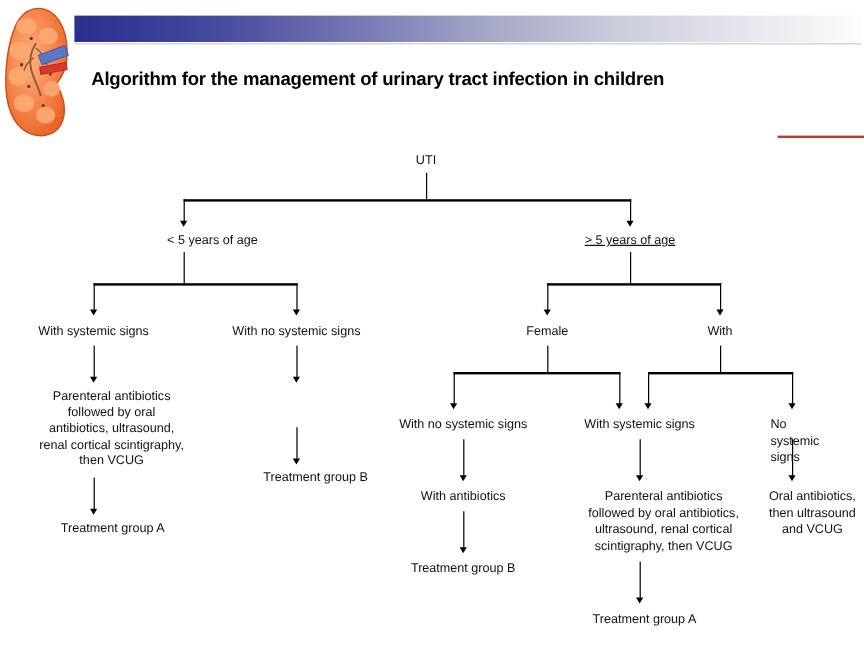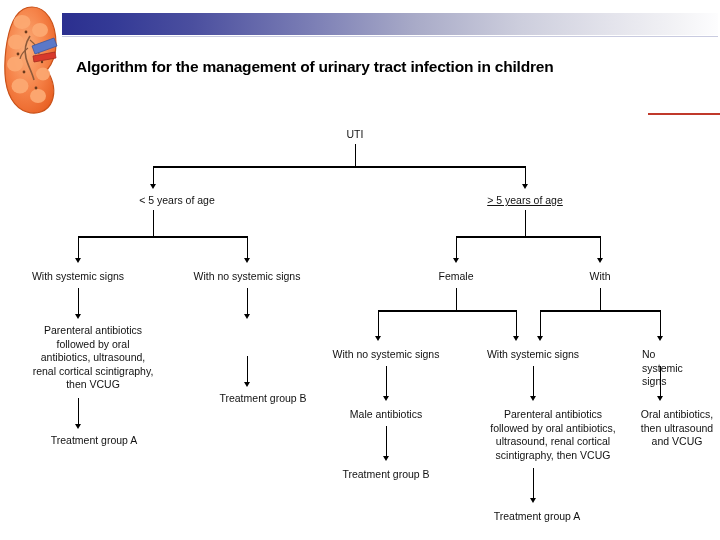--- a/index.html
+++ b/index.html
@@ -213,21 +213,21 @@
   <div class="arrowhead" style="left:540px; top:216px;"></div>
   <div class="vline" style="left:660px; top:190px; height:28px;"></div>
   <div class="arrowhead" style="left:660px; top:216px;"></div>
 
   <div class="node center" style="left:386px; top:228px;">With no systemic signs</div>
   <div class="node center" style="left:533px; top:228px;">With systemic signs</div>
   <div class="node center" style="left:668px; top:228px;">No systemic signs</div>
 
   <div class="vline" style="left:386px; top:246px; height:32px;"></div>
   <div class="arrowhead" style="left:386px; top:276px;"></div>
-  <div class="node center" style="left:386px; top:288px;">Male antibiotics</div>
+  <div class="node center" style="left:386px; top:288px;">With antibiotics</div>
   <div class="vline" style="left:386px; top:306px; height:32px;"></div>
   <div class="arrowhead" style="left:386px; top:336px;"></div>
   <div class="node center" style="left:386px; top:348px;">Treatment group B</div>
 
   <div class="vline" style="left:533px; top:246px; height:32px;"></div>
   <div class="arrowhead" style="left:533px; top:276px;"></div>
   <div class="node left" style="left:483px; top:288px; width:140px;">Parenteral antibiotics
 followed by oral antibiotics,
 ultrasound, renal cortical
 scintigraphy, then VCUG</div>

